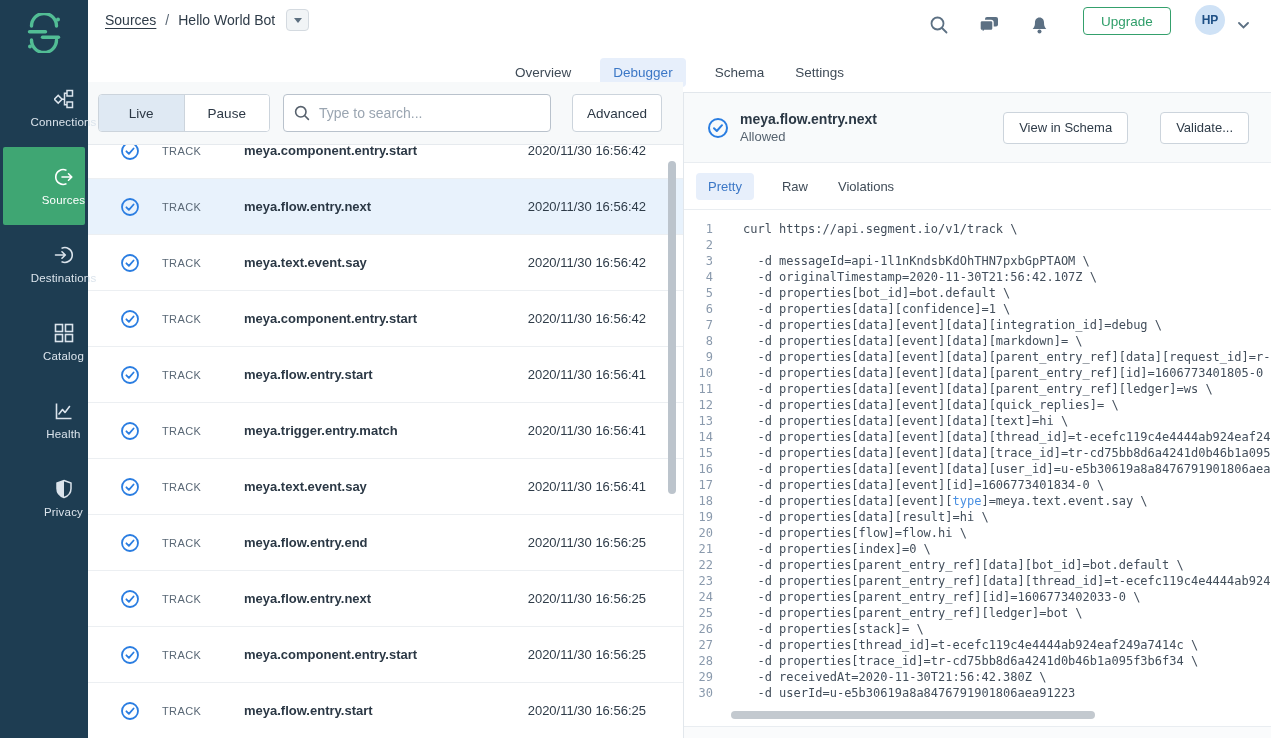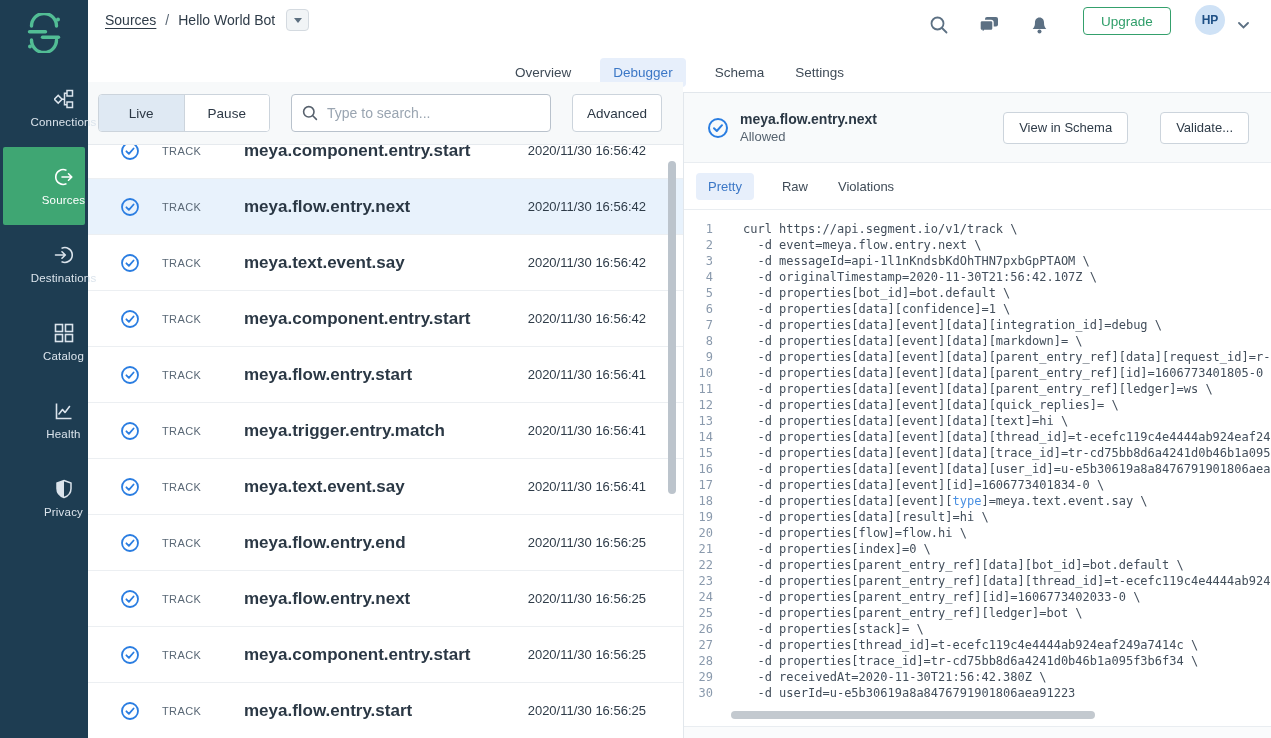--- a/index.html
+++ b/index.html
@@ -35,34 +35,34 @@
   .tabbar { position:absolute; left:88px; top:52px; right:0; height:41px; display:flex; align-items:center; justify-content:center; gap:27px; border-bottom:1px solid #e2e7ec; background:#fff; }
   .app-tab { font-size:13.5px; color:#3f4b57; cursor:pointer; padding:7px 2px; }
   .app-tab.active { color:#3b77c6; background:#e7effb; border-radius:4px; padding:7px 13px; }
 
   
   .left-panel { position:absolute; left:88px; top:82px; width:595px; bottom:0; background:#fff; }
   .toolbar { height:63px; background:#f7f9fa; border-bottom:1px solid #e6eaee; display:flex; align-items:center; padding:0 21px 0 10px; }
   .segmented { display:flex; width:172px; height:38px; border:1px solid #ccd4dc; border-radius:4px; overflow:hidden; background:#fff; flex-shrink:0; }
   .seg-btn { flex:1; border:none; background:#fff; font-size:13.5px; font-family:inherit; color:#2c3845; cursor:pointer; }
   .seg-btn.seg-active { background:#dfe9f3; border-right:1px solid #ccd4dc; }
-  .searchbox { flex:1; margin-left:21px; height:38px; border:1px solid #b9c2cc; border-radius:4px; background:#fff; display:flex; align-items:center; padding:0 10px; }
+  .searchbox { flex:1; margin-left:13px; height:38px; border:1px solid #b9c2cc; border-radius:4px; background:#fff; display:flex; align-items:center; padding:0 10px; }
   .searchbox svg { flex-shrink:0; color:#57616d; }
   .searchbox input { border:none; outline:none; margin-left:9px; width:100%; font-size:14px; font-family:inherit; color:#2c3845; background:transparent; }
   .searchbox input::placeholder { color:#9aa5b1; }
   .advanced-btn { margin-left:21px; width:90px; height:38px; border:1px solid #ccd4dc; border-radius:4px; background:#fff; font-size:13.5px; font-family:inherit; color:#2c3845; cursor:pointer; flex-shrink:0; }
 
   .event-list { position:absolute; top:63px; left:0; right:0; bottom:0; overflow:hidden; }
   .event-row { height:56px; display:flex; align-items:center; padding:0 37px 0 32px; border-bottom:1px solid #eceff2; background:#fff; cursor:pointer; }
   .event-row.selected { background:#e8f2fc; }
   .event-row.clipped-top { margin-top:-22px; }
   .row-check { width:20px; height:20px; color:#2a7de1; flex-shrink:0; }
   .row-check svg { display:block; }
   .row-type { margin-left:22px; width:82px; font-size:11px; color:#5a6876; letter-spacing:.4px; flex-shrink:0; }
-  .row-name { font-size:17px; font-weight:bold; color:#2b3845; }
+  .row-name { font-size:13px; font-weight:bold; color:#2b3845; }
   .row-ts { margin-left:auto; font-size:13px; color:#2f3c49; }
   .v-scrollthumb { position:absolute; right:7px; top:79px; width:8px; height:333px; border-radius:4px; background:#bcc4cc; cursor:pointer; }
 
   
   .right-panel { position:absolute; left:683px; top:93px; right:0; bottom:0; border-left:1px solid #e2e7ec; background:#fff; }
   .detail-header { height:70px; background:#f8fafb; border-bottom:1px solid #e9edf1; display:flex; align-items:center; padding:0 22px 0 23px; }
   .detail-check { width:22px; height:22px; color:#2a7de1; flex-shrink:0; }
   .detail-check svg { display:block; }
   .detail-titles { margin-left:11px; }
   .detail-title { font-size:14px; font-weight:bold; color:#2b3845; }
@@ -363,21 +363,21 @@
     </div>
   </div>
   <div class="detail-tabs">
     <span class="detail-tab active">Pretty</span>
     <span class="detail-tab">Raw</span>
     <span class="detail-tab">Violations</span>
   </div>
   <div class="code-area">
     <div id="code-block">
         <div class="code-line"><span class="line-num">1</span><span class="line-code">curl https://api.segment.io/v1/track \</span></div>
-        <div class="code-line"><span class="line-num">2</span><span class="line-code">  -d event=meya.flow.entry.next \</span></div>
+        <div class="code-line"><span class="line-num">2</span></div>
         <div class="code-line"><span class="line-num">3</span><span class="line-code">  -d messageId=api-1l1nKndsbKdOhTHN7pxbGpPTAOM \</span></div>
         <div class="code-line"><span class="line-num">4</span><span class="line-code">  -d originalTimestamp=2020-11-30T21:56:42.107Z \</span></div>
         <div class="code-line"><span class="line-num">5</span><span class="line-code">  -d properties[bot_id]=bot.default \</span></div>
         <div class="code-line"><span class="line-num">6</span><span class="line-code">  -d properties[data][confidence]=1 \</span></div>
         <div class="code-line"><span class="line-num">7</span><span class="line-code">  -d properties[data][event][data][integration_id]=debug \</span></div>
         <div class="code-line"><span class="line-num">8</span><span class="line-code">  -d properties[data][event][data][markdown]= \</span></div>
         <div class="code-line"><span class="line-num">9</span><span class="line-code">  -d properties[data][event][data][parent_entry_ref][data][request_id]=r-</span></div>
         <div class="code-line"><span class="line-num">10</span><span class="line-code">  -d properties[data][event][data][parent_entry_ref][id]=1606773401805-0</span></div>
         <div class="code-line"><span class="line-num">11</span><span class="line-code">  -d properties[data][event][data][parent_entry_ref][ledger]=ws \</span></div>
         <div class="code-line"><span class="line-num">12</span><span class="line-code">  -d properties[data][event][data][quick_replies]= \</span></div>

